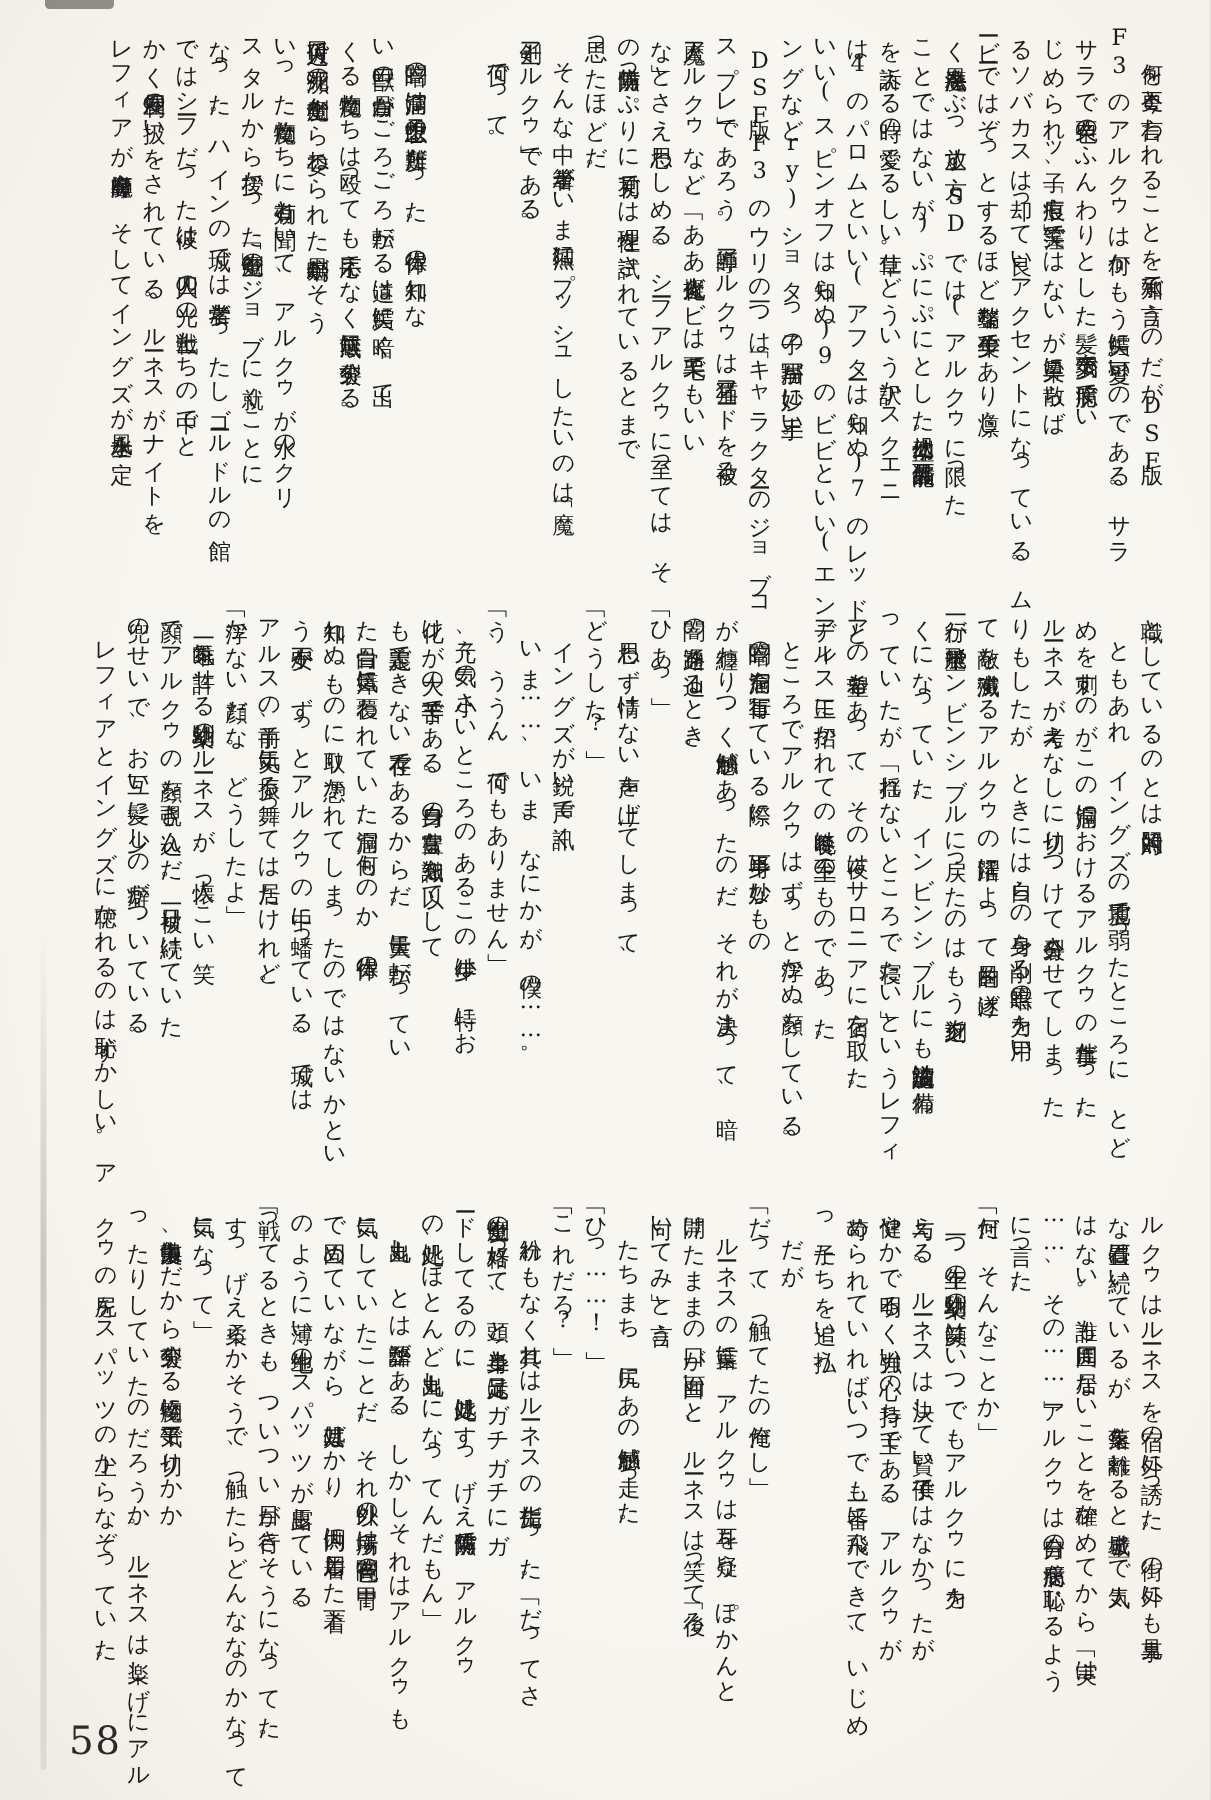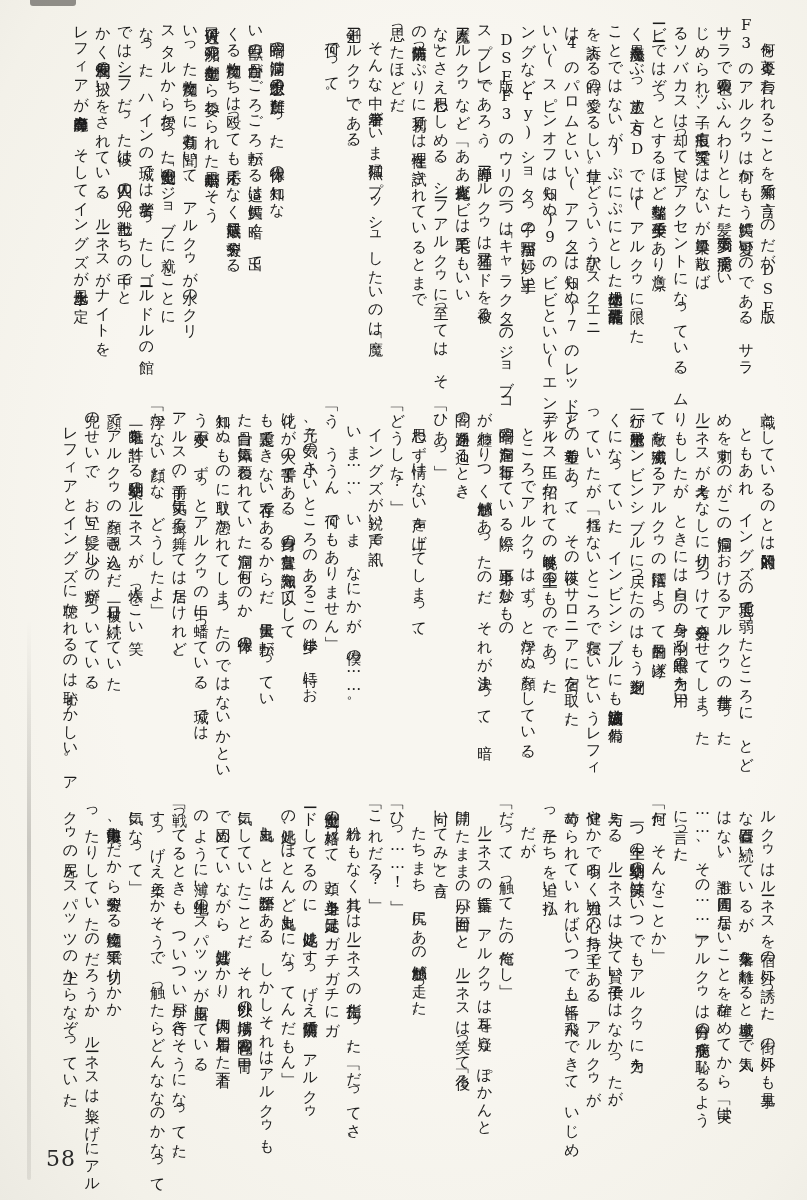--- a/index.html
+++ b/index.html
@@ -35,21 +35,21 @@
     line-height: 21.8px;
     white-space: nowrap;
     text-align: start;
   }
   .text-block p.indent { text-indent: 15.4px; }
   .text-block p.gap-before { margin-block-start: 33px; }
   #page-number {
     position: absolute;
     left: 46px;
     top: 1146px;
-    font-size: 22px;
+    font-size: 26px;
     color: #2a2a2a;
     letter-spacing: 1px;
   }
   
   .scan-edge-left {
     position: absolute;
     left: 27px;
     top: 620px;
     width: 4px;
     height: 560px;

